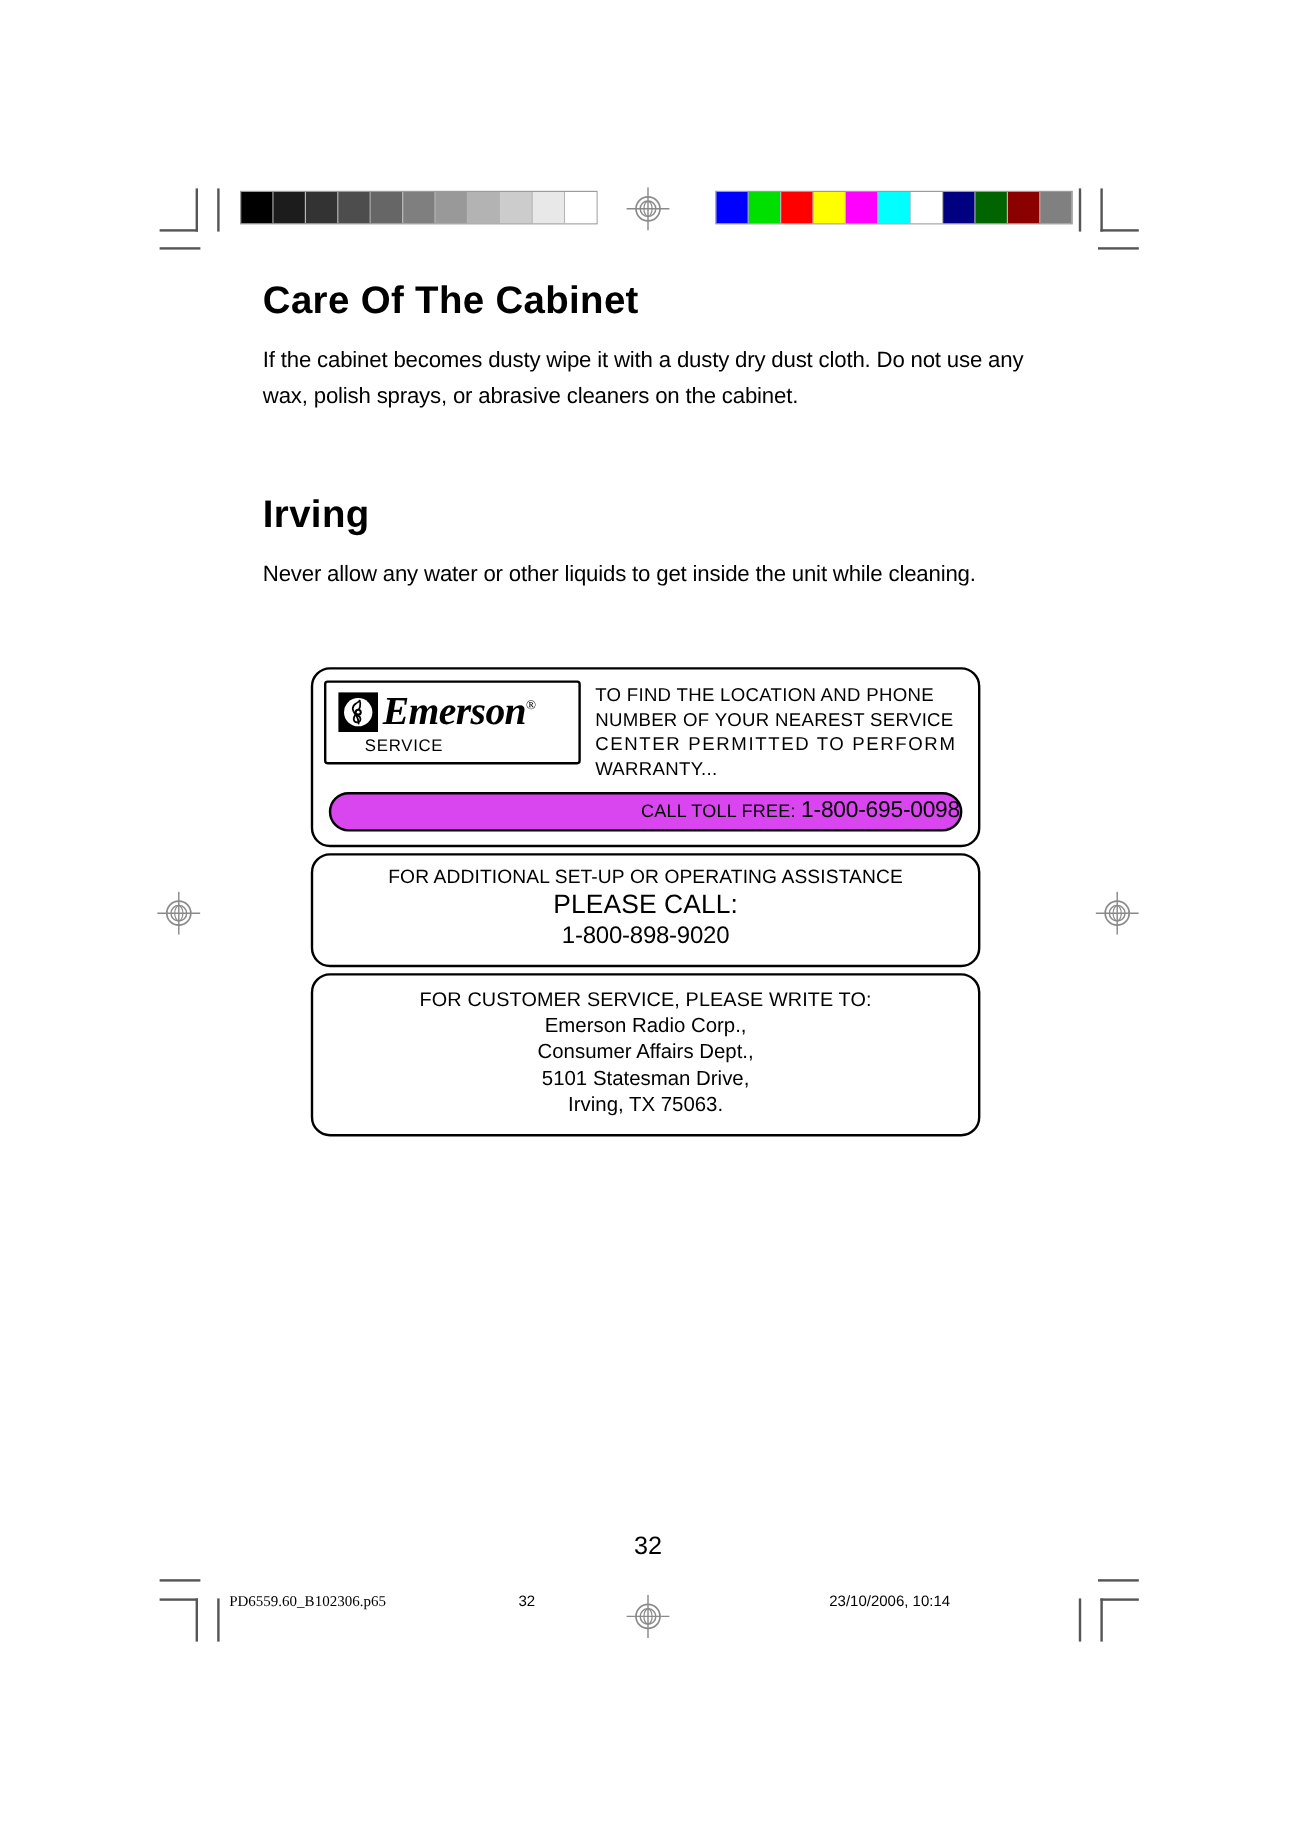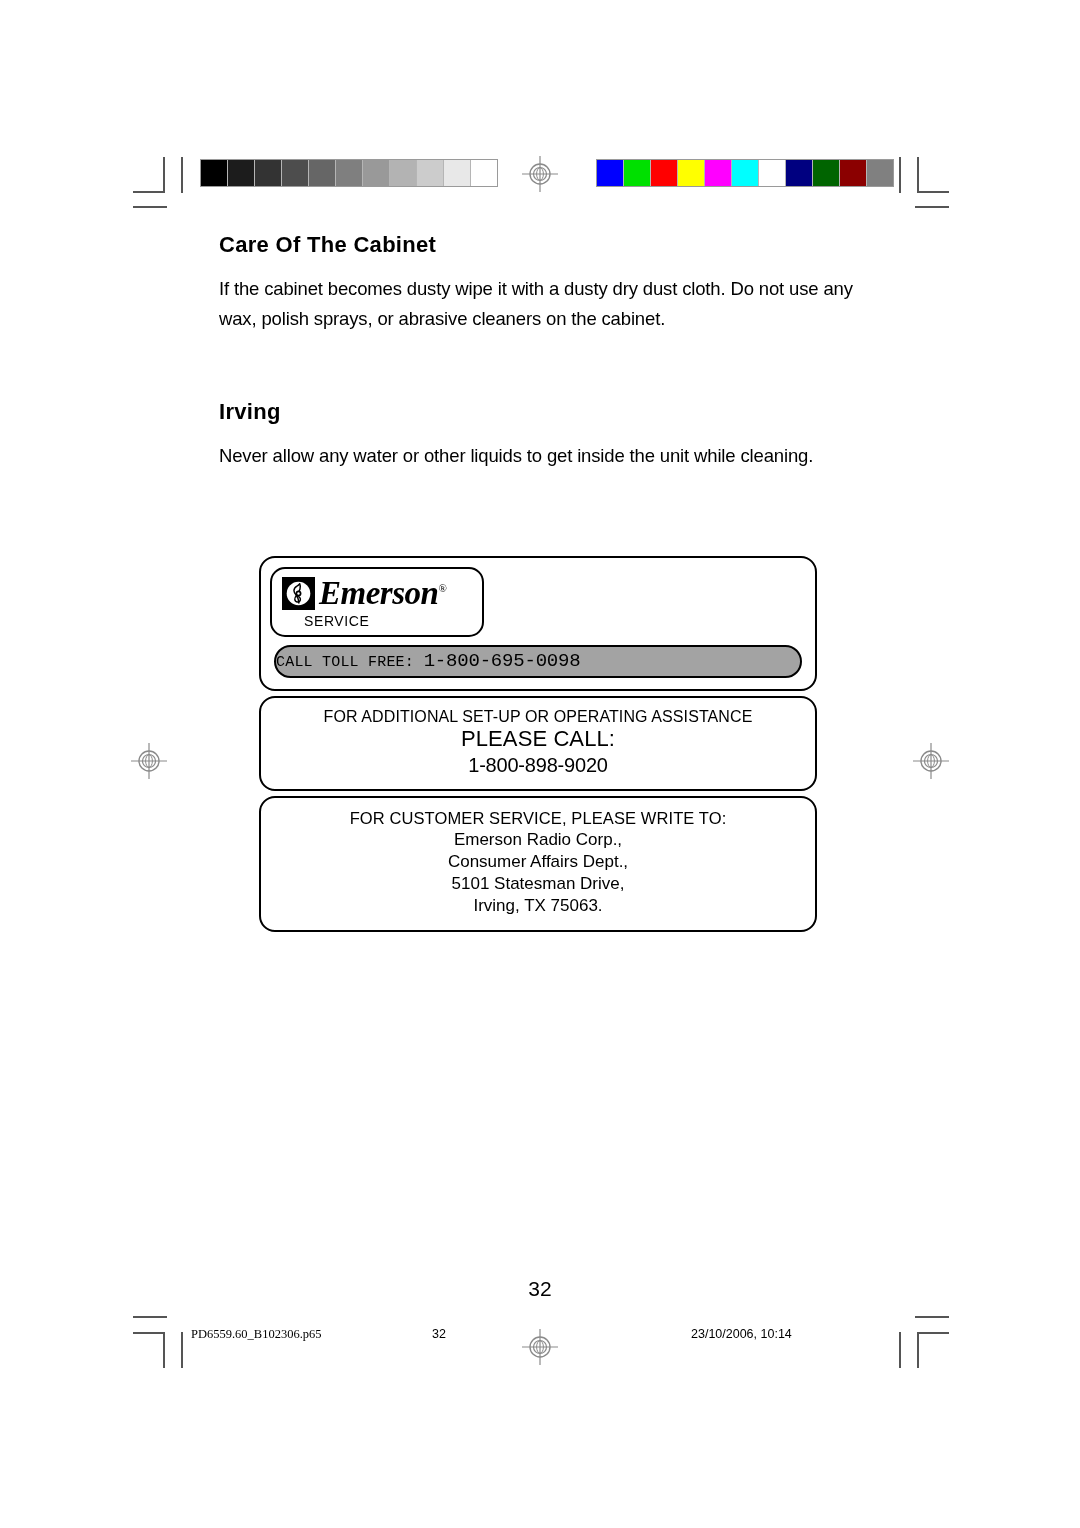--- a/index.html
+++ b/index.html
@@ -35,21 +35,21 @@
     width: 26px;
     height: 26px;
     border-right: 1px solid #b5b5b5;
   }
   .gray-bar span:last-child, .color-bar span:last-child { border-right: none; }
 
   
   .content { position: absolute; left: 219px; top: 233px; width: 660px; }
 
   h1.sec-title {
-    font-size: 22px;
+    font-size: 32px;
     font-weight: bold;
     letter-spacing: 0.3px;
     margin: 0 0 17px 0;
     line-height: 1.1;
   }
   p.body-text {
     font-size: 18.5px;
     line-height: 1.62;
     margin: 0;
     letter-spacing: -0.15px;
@@ -67,21 +67,21 @@
     border: 2.5px solid #000;
     border-radius: 16px;
     box-sizing: border-box;
     background: #fff;
   }
   .panel-top { padding: 9px 9px 10px 9px; }
   .panel-top-inner { display: flex; align-items: flex-start; }
 
   .logo-box {
     border: 2.5px solid #000;
-    border-radius: 15px;
+    border-radius: 3px;
     box-sizing: border-box;
     width: 214px;
     padding: 8px 10px 6px 10px;
     flex: 0 0 auto;
   }
   .logo-row { display: flex; align-items: center; }
   .logo-mark {
     width: 33px; height: 33px;
     background: #000;
     display: flex; align-items: center; justify-content: center;
@@ -112,24 +112,23 @@
     letter-spacing: 0.25px;
     padding-left: 12px;
     padding-top: 3px;
   }
   .warranty-text div:nth-child(3) { letter-spacing: 1.35px; }
 
   .tollfree-pill {
     border: 2.5px solid #000;
     border-radius: 999px;
     margin: 8px 4px 1px 4px;
-    text-align: left;
+    text-align: right;
     padding: 3px 0 4px 0;
-    background: #a3a3a3;
-    font-family: Liberation Mono, monospace;
+    background: #d946ef;
   }
   .tf-label { font-size: 15px; letter-spacing: 0.2px; }
   .tf-number { font-size: 19px; letter-spacing: -0.2px; }
 
   .panel-mid {
     margin-top: 5px;
     text-align: center;
     padding: 10px 0 12px 0;
   }
   .pm-line1 { font-size: 16px; letter-spacing: 0.1px; }
@@ -293,20 +292,26 @@
               </g>
               <circle cx="16" cy="16" r="3.5" fill="#000000"></circle>
               <circle cx="16" cy="16" r="1.4" fill="#ffffff"></circle>
             </svg>
           </span>
           <span class="logo-word"><span>Emerson</span><span class="logo-reg">®</span></span>
         </div>
         <div class="logo-service">SERVICE</div>
       </div>
 
+      <div class="warranty-text">
+        <div>TO FIND THE LOCATION AND PHONE</div>
+        <div>NUMBER OF YOUR NEAREST SERVICE</div>
+        <div>CENTER PERMITTED TO PERFORM</div>
+        <div>WARRANTY...</div>
+      </div>
 
     </div>
 
     <div class="tollfree-pill">
       <span class="tf-label">CALL TOLL FREE:</span>
       <span class="tf-number">1-800-695-0098</span>
     </div>
   </div>
 
   <div class="rbox panel-mid">

